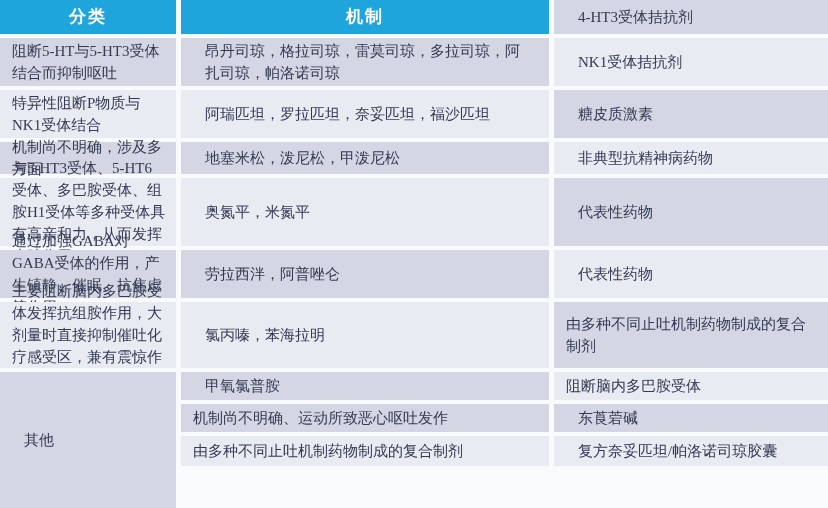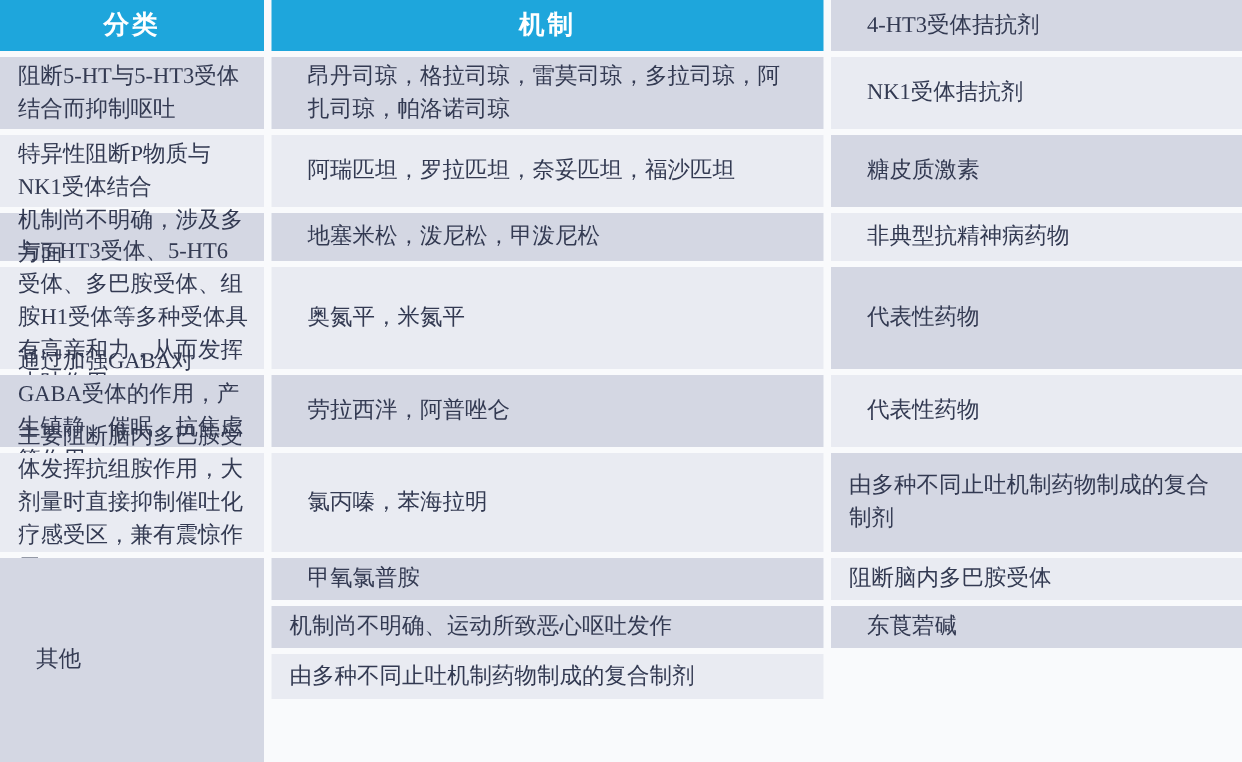--- a/index.html
+++ b/index.html
@@ -80,14 +80,15 @@
 
   <div class="cell dark mech">由多种不同止吐机制药物制成的复合制剂</div>
   <div class="cell dark">甲氧氯普胺</div>
 
   <div class="cell light mech">阻断脑内多巴胺受体</div>
 
   <div class="cell dark mech">机制尚不明确、运动所致恶心呕吐发作</div>
   <div class="cell dark">东莨菪碱</div>
 
   <div class="cell light mech">由多种不同止吐机制药物制成的复合制剂</div>
+  <div class="cell light">复方奈妥匹坦/帕洛诺司琼胶囊</div>
 
 </div>
 
 </body></html>

